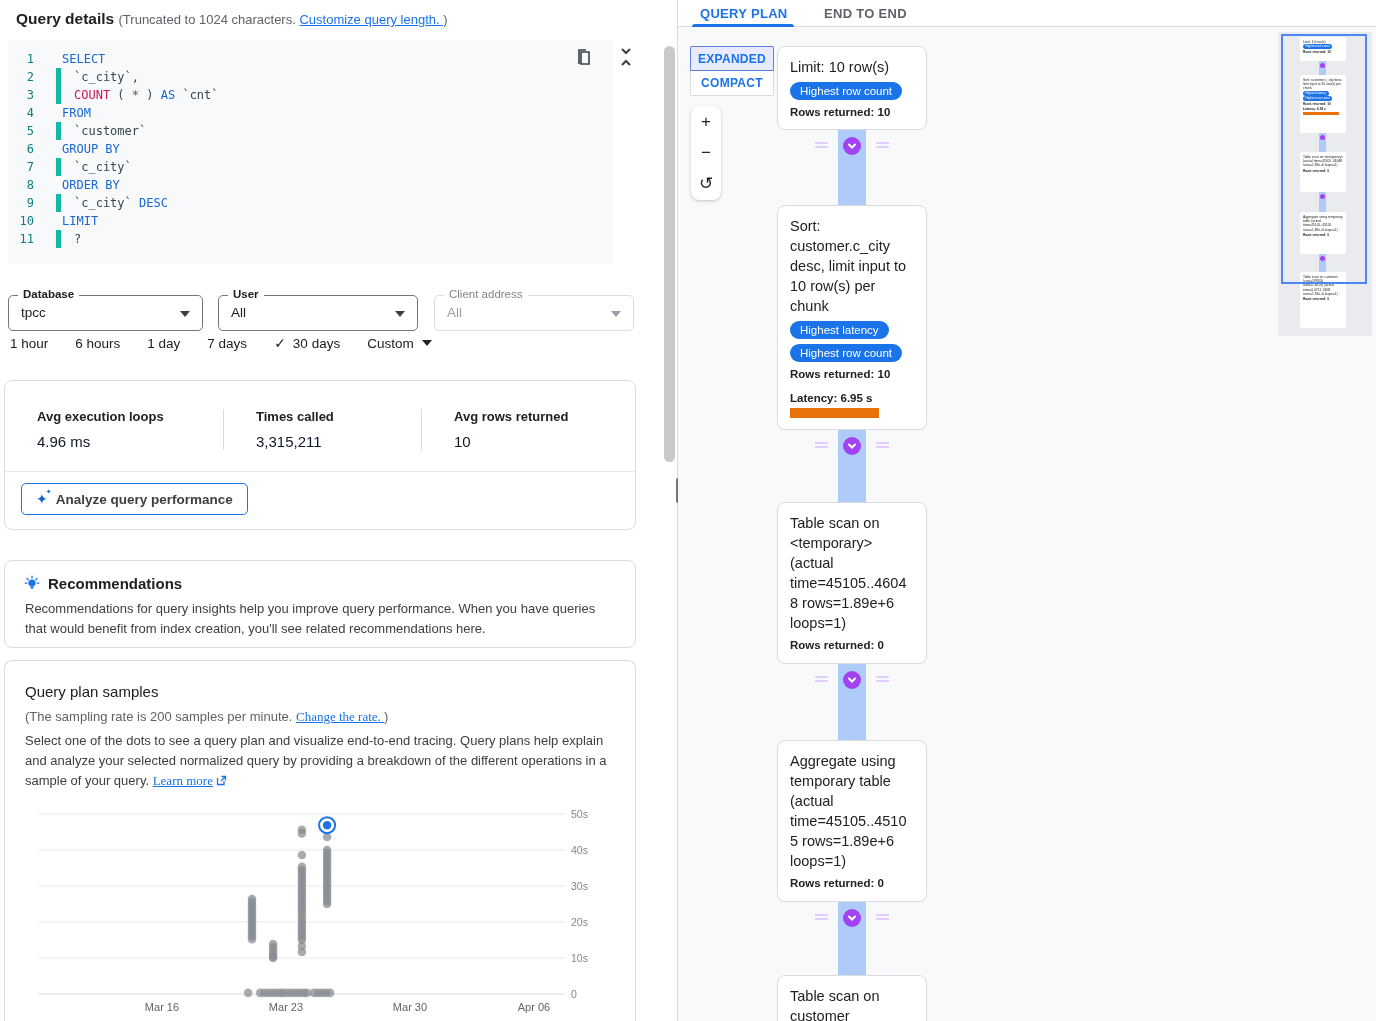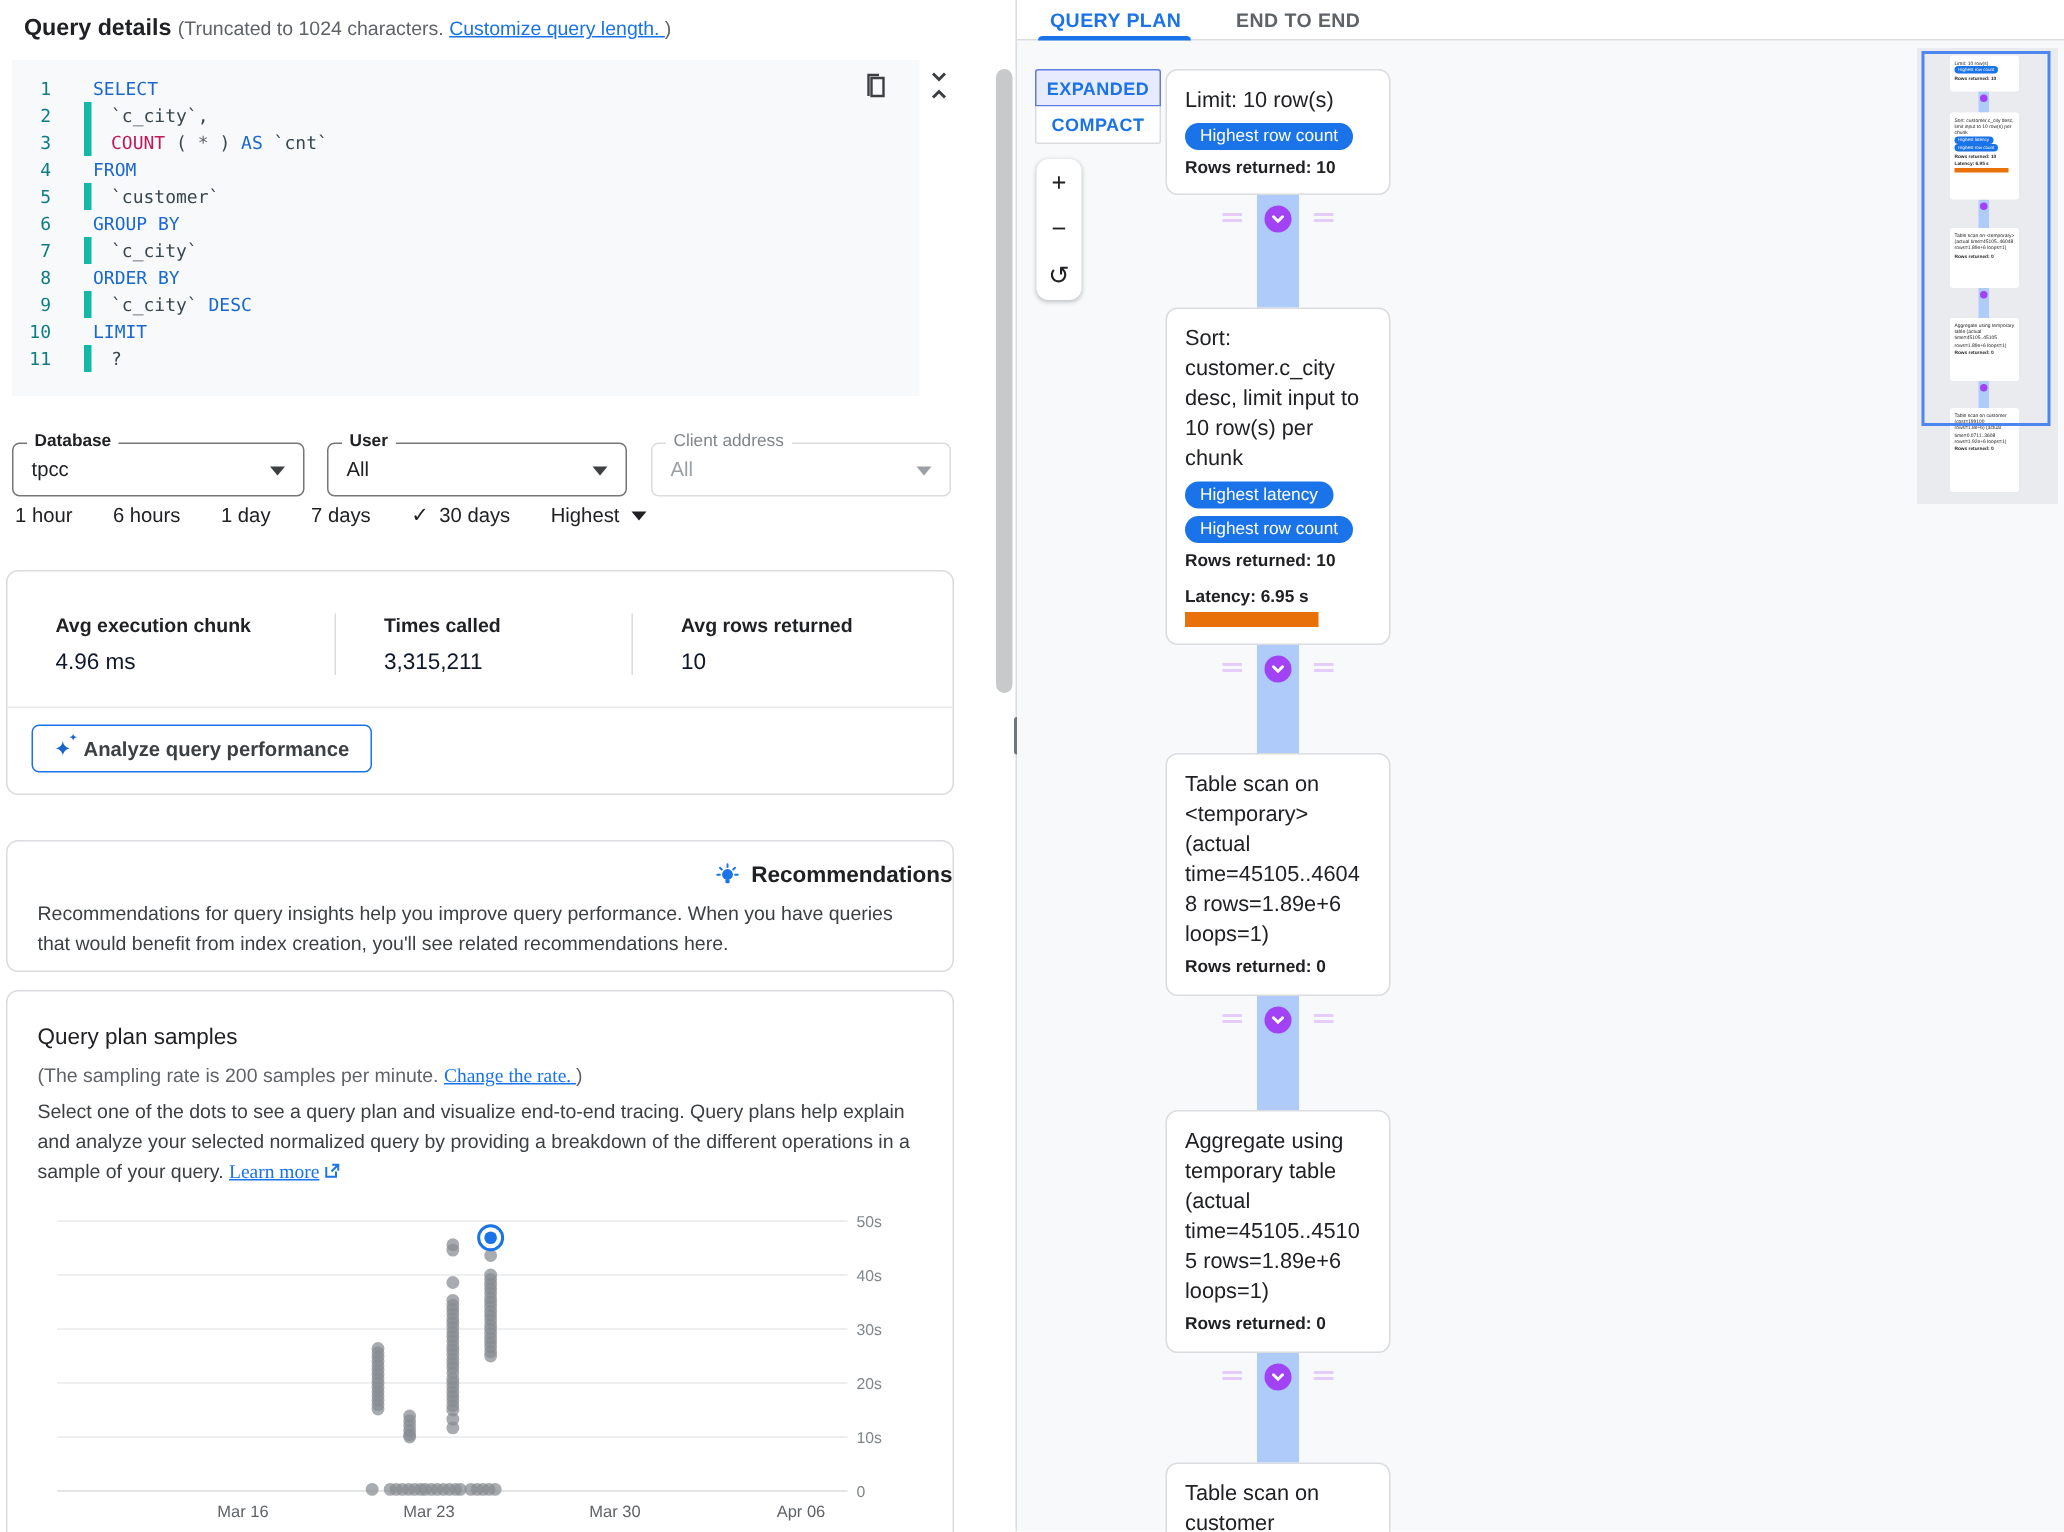--- a/index.html
+++ b/index.html
@@ -64,21 +64,21 @@
   .stat-label { font-size:13px; font-weight:bold; color:#202124; }
   .stat-value { font-size:15px; margin-top:9px; color:#0f172a; }
   #stats-divider { position:absolute; left:0; right:0; top:90px; border-top:1px solid #e8eaed; }
   #analyze-btn { position:absolute; left:16px; top:102px; height:32px; padding:0 14px;
     border:1px solid #1a73e8; border-radius:5px; background:#fff; display:flex; align-items:center;
     font-size:13.5px; font-weight:bold; color:#3c4043; cursor:pointer; }
   #analyze-btn .spark { color:#1765cc; font-size:14px; margin-right:8px; position:relative; }
   #analyze-btn .spark .mini { position:absolute; font-size:7px; right:-4px; top:-3px; }
 
   #reco-card { top:560px; height:88px; }
-  #reco-title-row { display:flex; align-items:center; margin:14px 0 0 18px;justify-content:flex-end; }
+  #reco-title-row { display:flex; align-items:center; margin:14px 0 0 18px; }
   #reco-title { font-size:15px; font-weight:bold; margin-left:8px; }
   #reco-body { margin:7px 20px 0 20px; font-size:13px; line-height:20px; color:#3c4043; }
 
   #samples-card { top:660px; height:370px; border-bottom:none; border-bottom-left-radius:0; border-bottom-right-radius:0; }
   #samples-title { font-size:15px; margin:22px 0 0 20px; color:#202124; }
   #samples-note { margin:9px 0 0 20px; font-size:13px; color:#5f6368; }
   #samples-note a, #samples-body a { color:#1a73e8; text-decoration:underline; cursor:pointer;font-family:Liberation Serif, serif; }
   #samples-body { margin:6px 24px 0 20px; font-size:13px; line-height:20px; color:#3c4043; }
   .ext-icon { display:inline-block; vertical-align:-1px; margin-left:3px; }
 
@@ -241,29 +241,29 @@
         <span>1 day</span>
       </span>
       <span class="chip">
         <span>7 days</span>
       </span>
       <span class="chip">
         <span class="check">✓</span>
         <span>30 days</span>
       </span>
       <span class="chip" id="custom-chip">
-        <span>Highest</span>
+        <span>Custom</span>
         <span class="dd"></span>
       </span>
     </div>
 
   <div id="stats-card" class="card">
     <div id="stats-row">
         <div class="stat-col">
-          <div class="stat-label">Avg execution chunk</div>
+          <div class="stat-label">Avg execution loops</div>
           <div class="stat-value">4.96 ms</div>
         </div>
         <div class="stat-col">
           <div class="stat-label">Times called</div>
           <div class="stat-value">3,315,211</div>
         </div>
         <div class="stat-col">
           <div class="stat-label">Avg rows returned</div>
           <div class="stat-value">10</div>
         </div>

